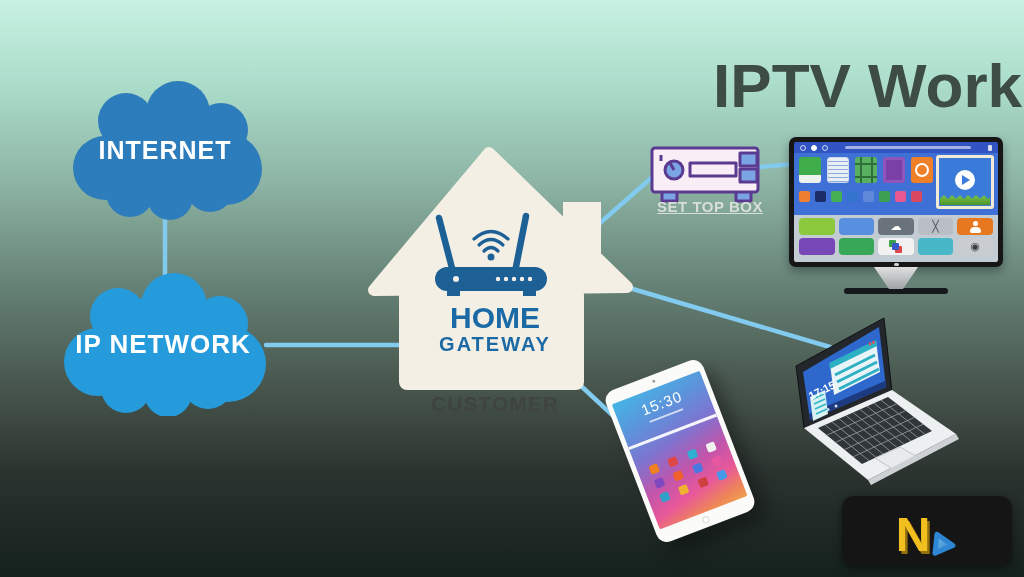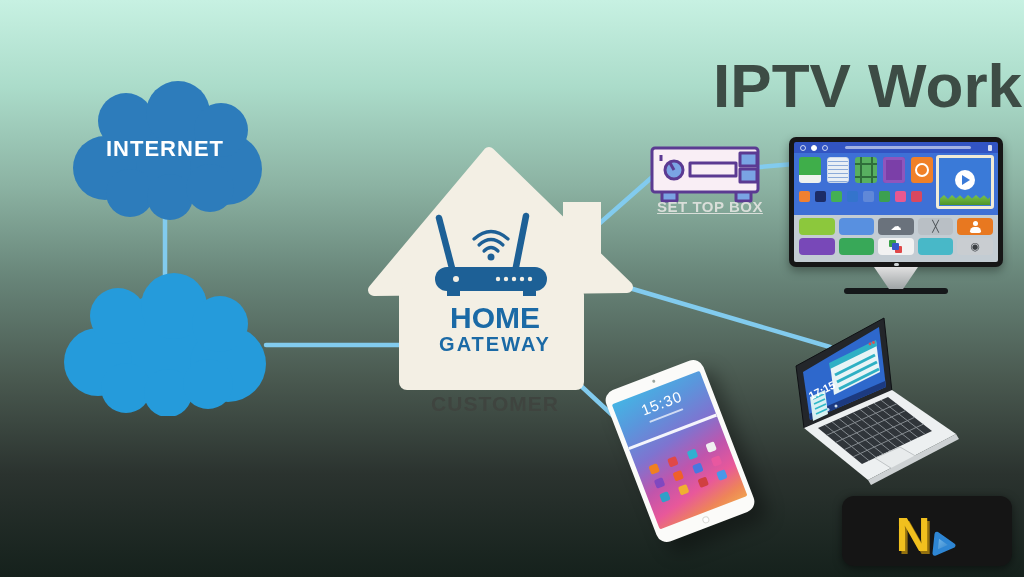--- a/index.html
+++ b/index.html
@@ -4,21 +4,21 @@
 <style>
   html,body{margin:0;padding:0;background:#111;}
   #stage{position:relative;width:1024px;height:577px;overflow:hidden;
     font-family:"Liberation Sans",sans-serif;
     background:linear-gradient(180deg,#c7f1e2 0%,#abdcca 15%,#8cb3a3 32%,#688579 48%,#49584f 66%,#2b332f 82%,#15211c 100%);}
   .abs{position:absolute;}
   
   .title{left:0;top:50px;width:990px;text-align:right;font-size:62px;font-weight:bold;letter-spacing:0;margin-left:32px;}
   
   .cloud-label{font-weight:bold;text-align:center;letter-spacing:1px;}
-  .cloud-label.internet{left:58px;top:136px;width:214px;font-size:22px;}
+  .cloud-label.internet{left:58px;top:136px;width:214px;font-size:25px;}
   .cloud-label.ip{left:52px;top:329px;width:222px;font-size:26px;}
   
   .house-label{text-align:center;font-weight:bold;}
   .home-line1{left:415px;top:301px;width:160px;font-size:30px;}
   .home-line2{left:415px;top:333px;width:160px;font-size:20px;letter-spacing:2px;}
   .customer{left:410px;top:392px;width:170px;font-size:21px;letter-spacing:1px;}
   
   .stb-label{left:645px;top:198px;width:130px;text-align:center;font-size:15px;font-weight:bold;letter-spacing:.5px;}
   
   .tv{left:789px;top:137px;width:214px;height:160px;}
@@ -118,20 +118,21 @@
         <circle cx="46" cy="96" r="34"></circle>
         <circle cx="176" cy="98" r="38"></circle>
       <circle cx="66" cy="50" r="28"></circle>
         <circle cx="122" cy="40" r="33"></circle>
         <circle cx="168" cy="58" r="28"></circle>
       <circle cx="74" cy="122" r="25"></circle>
         <circle cx="116" cy="127" r="24"></circle>
         <circle cx="156" cy="118" r="25"></circle>
     </g>
   </svg>
+  <div class="abs cloud-label ip" style="color: rgb(255, 255, 255);">IP NETWORK</div>
 
   <svg class="abs" style="left:355px;top:140px;" width="285" height="265" viewBox="0 0 285 265">
     <g fill="#f3efe4">
       <rect x="208" y="62" width="38" height="62"></rect>
       <polygon points="134,13 19,150 272,147" stroke-width="12" stroke-linejoin="round" stroke="#f3efe4"></polygon>
       <rect x="44" y="147" width="185" height="103" rx="8"></rect>
     </g>
     <g>
       <g fill="none" stroke-width="6.5" stroke-linecap="round" stroke="#1d6096">
         <line x1="98" y1="132" x2="84" y2="78"></line>

